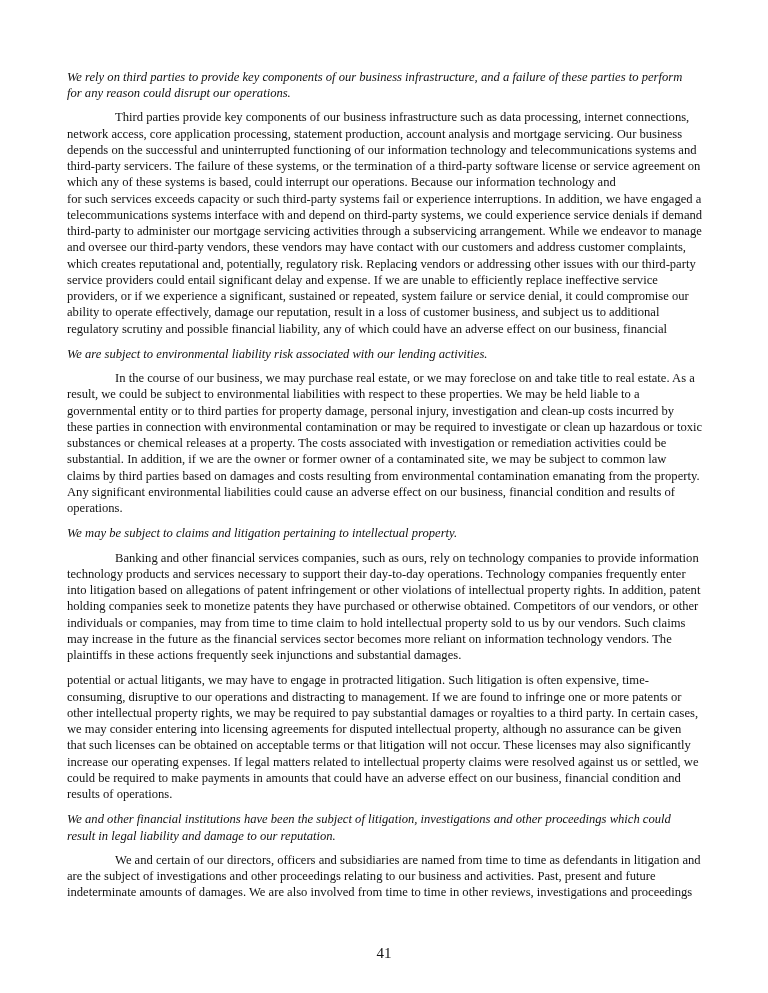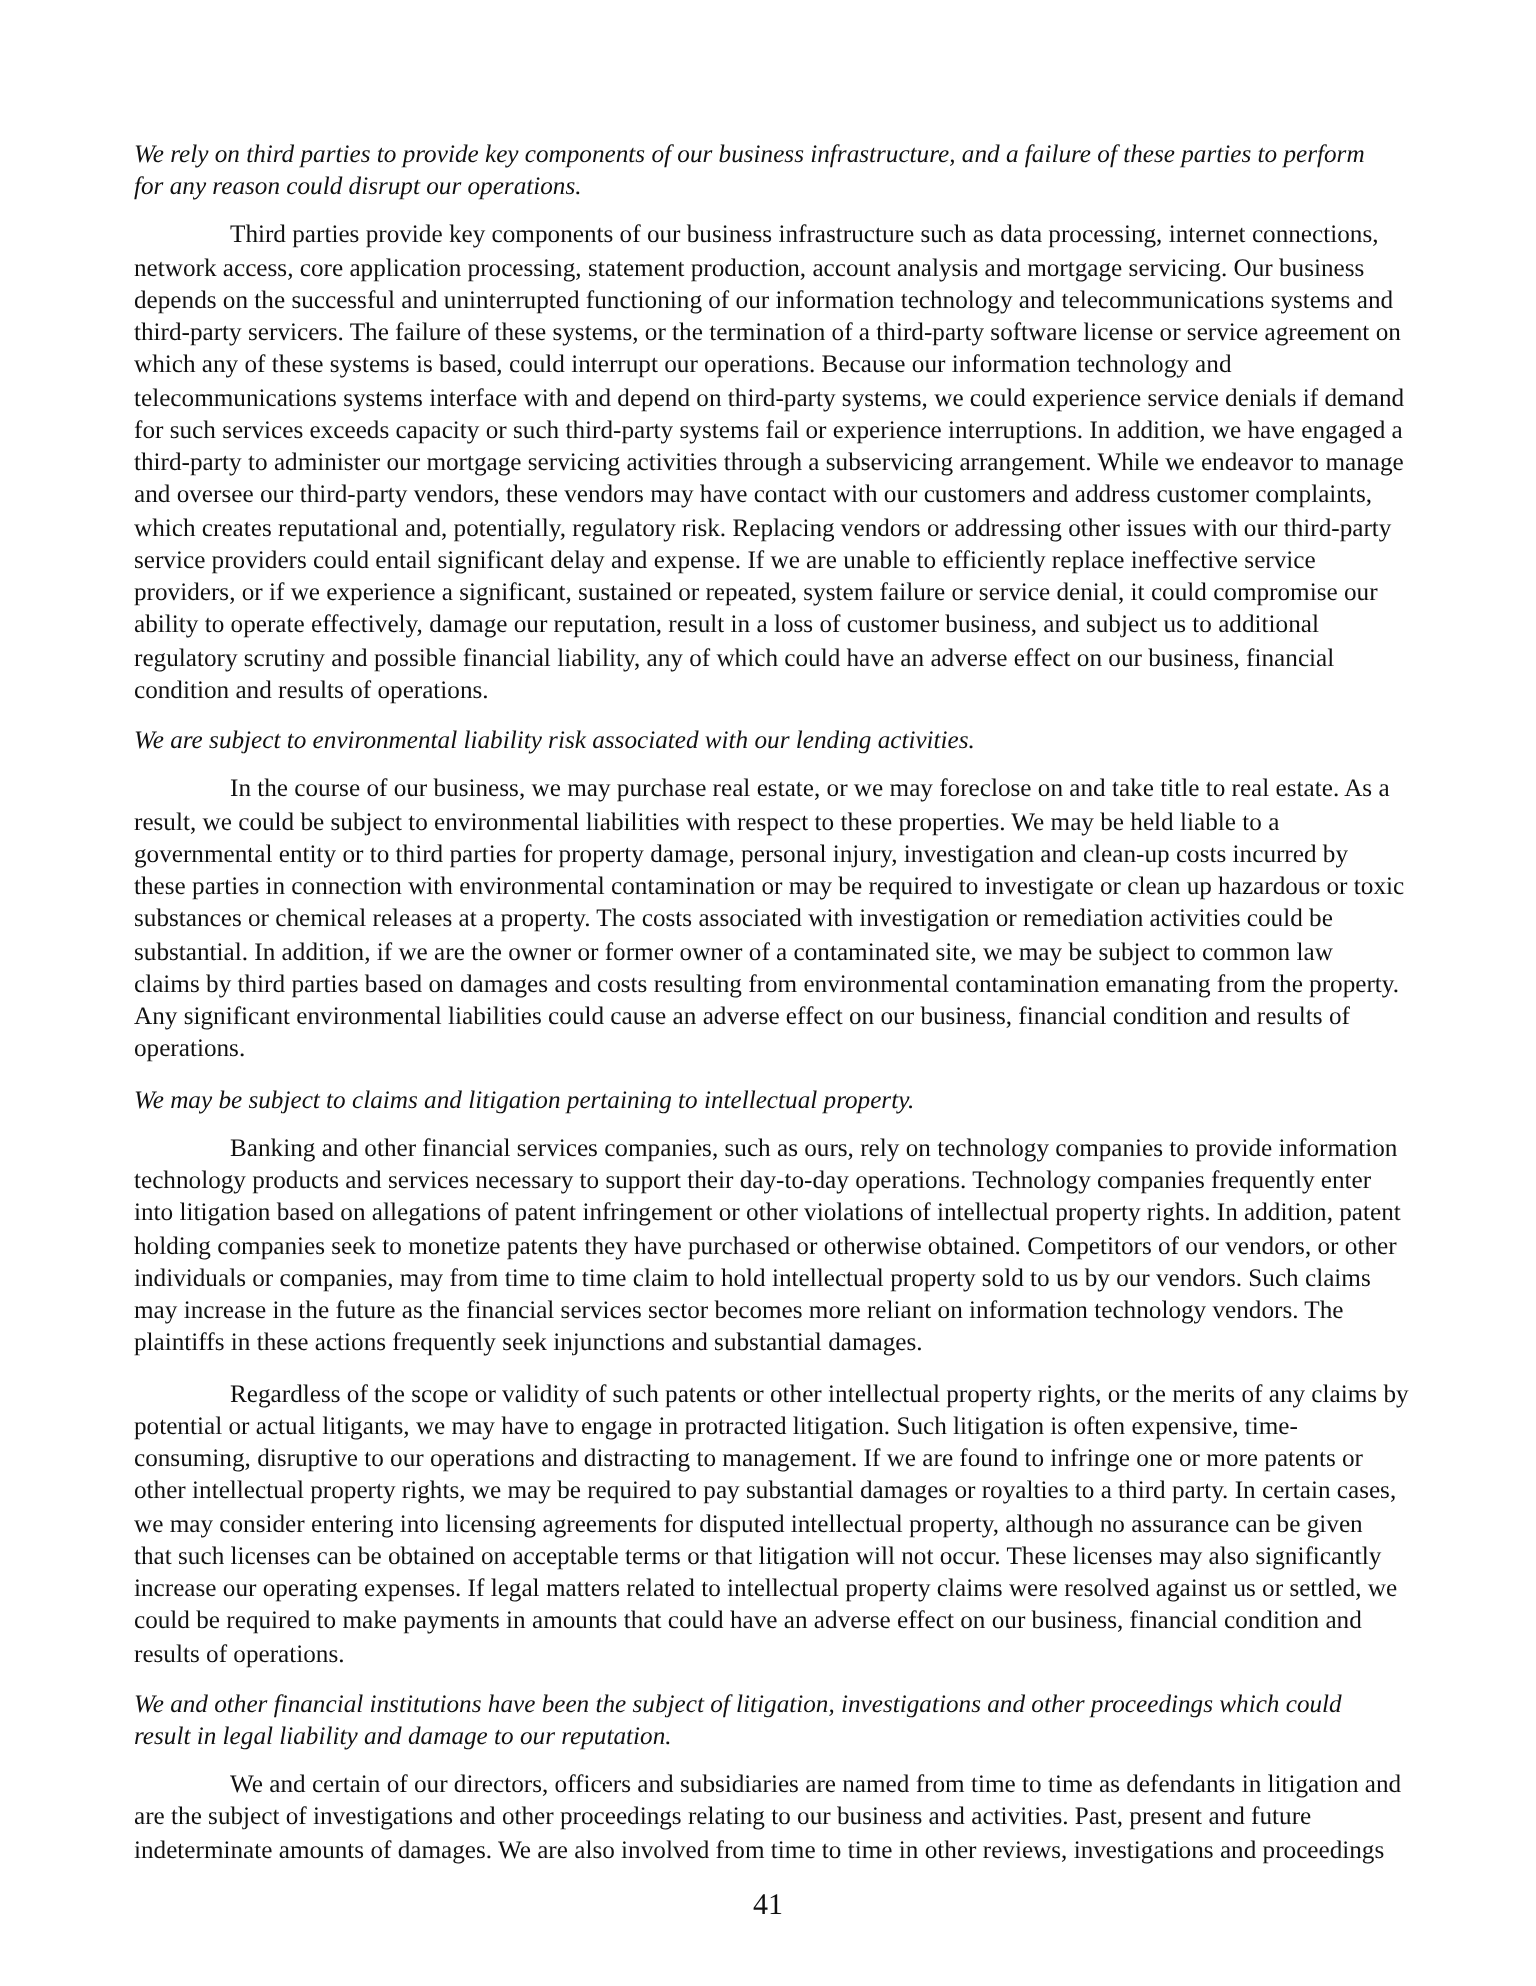--- a/index.html
+++ b/index.html
@@ -60,30 +60,29 @@
     <div class="heading">
       <span class="line">We rely on third parties to provide key components of our business infrastructure, and a failure of these parties to perform</span>
       <span class="line">for any reason could disrupt our operations.</span>
     </div>
     <div class="para">
       <span class="line indent">Third parties provide key components of our business infrastructure such as data processing, internet connections,</span>
       <span class="line">network access, core application processing, statement production, account analysis and mortgage servicing. Our business</span>
       <span class="line">depends on the successful and uninterrupted functioning of our information technology and telecommunications systems and</span>
       <span class="line">third-party servicers. The failure of these systems, or the termination of a third-party software license or service agreement on</span>
       <span class="line">which any of these systems is based, could interrupt our operations. Because our information technology and</span>
+      <span class="line">for such services exceeds capacity or such third-party systems fail or experience interruptions. In addition, we have engaged a</span>
       <span class="line">telecommunications systems interface with and depend on third-party systems, we could experience service denials if demand</span>
-      <span class="line">for such services exceeds capacity or such third-party systems fail or experience interruptions. In addition, we have engaged a</span>
       <span class="line">third-party to administer our mortgage servicing activities through a subservicing arrangement. While we endeavor to manage</span>
       <span class="line">and oversee our third-party vendors, these vendors may have contact with our customers and address customer complaints,</span>
       <span class="line">which creates reputational and, potentially, regulatory risk. Replacing vendors or addressing other issues with our third-party</span>
       <span class="line">service providers could entail significant delay and expense. If we are unable to efficiently replace ineffective service</span>
       <span class="line">providers, or if we experience a significant, sustained or repeated, system failure or service denial, it could compromise our</span>
       <span class="line">ability to operate effectively, damage our reputation, result in a loss of customer business, and subject us to additional</span>
       <span class="line">regulatory scrutiny and possible financial liability, any of which could have an adverse effect on our business, financial</span>
-      <span class="line">condition and results of operations.</span>
     </div>
   </div>
 
   <div class="section">
     <div class="heading">
       <span class="line">We are subject to environmental liability risk associated with our lending activities.</span>
     </div>
     <div class="para">
       <span class="line indent">In the course of our business, we may purchase real estate, or we may foreclose on and take title to real estate. As a</span>
       <span class="line">result, we could be subject to environmental liabilities with respect to these properties. We may be held liable to a</span>
@@ -104,21 +103,20 @@
     <div class="para">
       <span class="line indent">Banking and other financial services companies, such as ours, rely on technology companies to provide information</span>
       <span class="line">technology products and services necessary to support their day-to-day operations. Technology companies frequently enter</span>
       <span class="line">into litigation based on allegations of patent infringement or other violations of intellectual property rights. In addition, patent</span>
       <span class="line">holding companies seek to monetize patents they have purchased or otherwise obtained. Competitors of our vendors, or other</span>
       <span class="line">individuals or companies, may from time to time claim to hold intellectual property sold to us by our vendors. Such claims</span>
       <span class="line">may increase in the future as the financial services sector becomes more reliant on information technology vendors. The</span>
       <span class="line">plaintiffs in these actions frequently seek injunctions and substantial damages.</span>
     </div>
     <div class="para">
-      <span class="line indent">Regardless of the scope or validity of such patents or other intellectual property rights, or the merits of any claims by</span>
       <span class="line">potential or actual litigants, we may have to engage in protracted litigation. Such litigation is often expensive, time-</span>
       <span class="line">consuming, disruptive to our operations and distracting to management. If we are found to infringe one or more patents or</span>
       <span class="line">other intellectual property rights, we may be required to pay substantial damages or royalties to a third party. In certain cases,</span>
       <span class="line">we may consider entering into licensing agreements for disputed intellectual property, although no assurance can be given</span>
       <span class="line">that such licenses can be obtained on acceptable terms or that litigation will not occur. These licenses may also significantly</span>
       <span class="line">increase our operating expenses. If legal matters related to intellectual property claims were resolved against us or settled, we</span>
       <span class="line">could be required to make payments in amounts that could have an adverse effect on our business, financial condition and</span>
       <span class="line">results of operations.</span>
     </div>
   </div>

